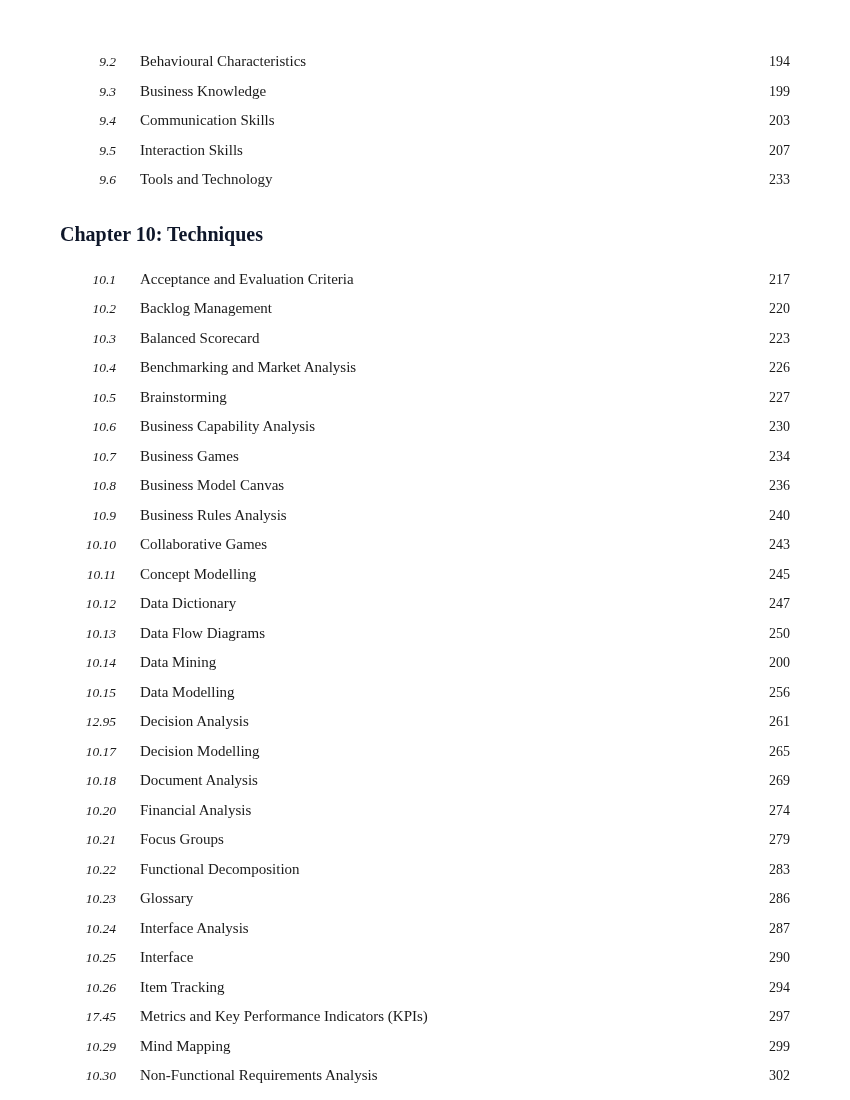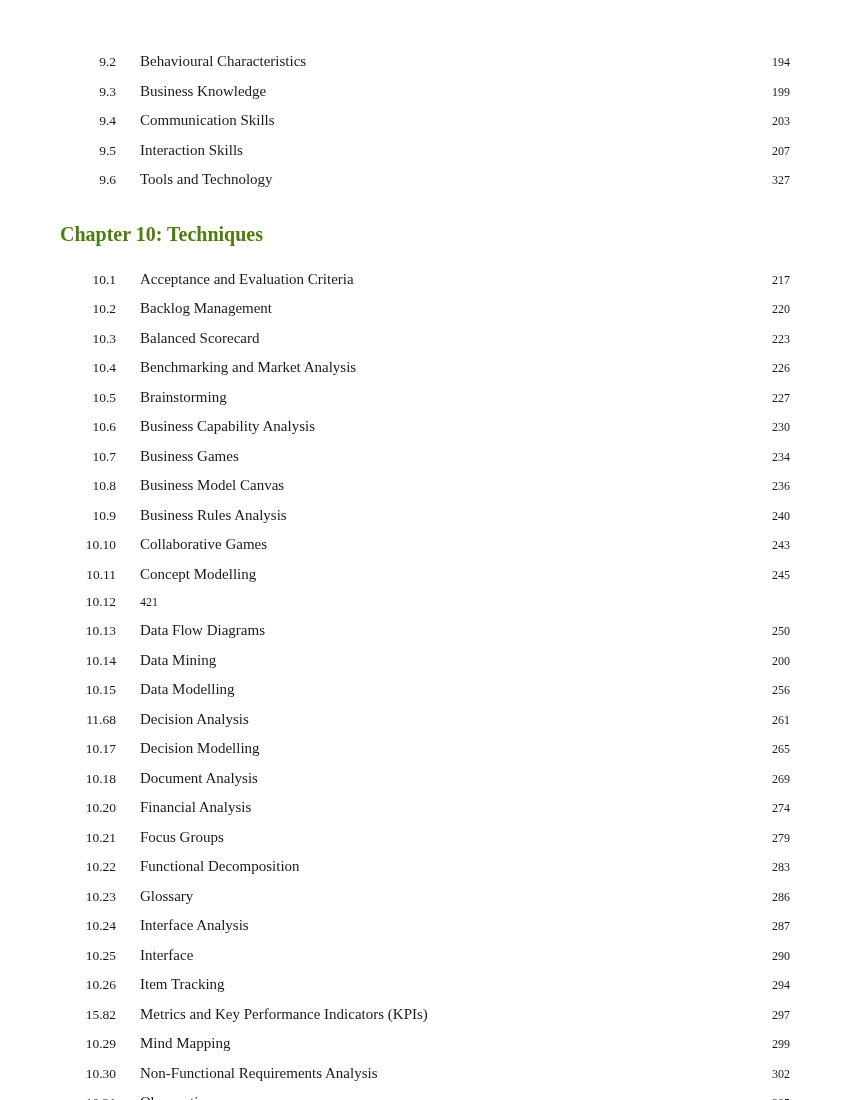--- a/index.html
+++ b/index.html
@@ -34,38 +34,39 @@
       line-height: 1.5;
     }
 
     .toc-number {
       width: 80px;
       min-width: 80px;
       text-align: right;
       padding-right: 24px;
       font-size: 13.5px;
       color: #1a1a1a;
+      font-style: italic;
     }
 
     .toc-title {
       flex: 1;
       font-size: 15px;
       color: #1a1a1a;
     }
 
     .toc-page {
-      margin-left: 0;
-      font-size: 12px;
+      margin-left: 20px;
+      font-size: 14px;
       color: #1a1a1a;
     }
 
     .chapter-heading {
       font-size: 20px;
       font-weight: bold;
-      color: #4d7c0f;
+      color: #0f172a;
       margin-bottom: 22px;
       margin-top: 8px;
     }
   </style>
 </head>
 <body>
 
 <div class="page-content">
 
   <div class="toc-section">
@@ -86,21 +87,21 @@
       <span class="toc-page">203</span>
     </div>
         <div class="toc-entry">
       <span class="toc-number">9.5</span>
       <span class="toc-title">Interaction Skills</span>
       <span class="toc-page">207</span>
     </div>
         <div class="toc-entry">
       <span class="toc-number">9.6</span>
       <span class="toc-title">Tools and Technology</span>
-      <span class="toc-page">327</span>
+      <span class="toc-page">233</span>
     </div>
       </div>
   </div>
 
   <div class="chapter-heading">Chapter 10: Techniques</div>
 
   <div class="toc-section">
     <div id="chapter10-entries">
         <div class="toc-entry">
       <span class="toc-number">10.1</span>
@@ -152,39 +153,40 @@
       <span class="toc-title">Collaborative Games</span>
       <span class="toc-page">243</span>
     </div>
         <div class="toc-entry">
       <span class="toc-number">10.11</span>
       <span class="toc-title">Concept Modelling</span>
       <span class="toc-page">245</span>
     </div>
         <div class="toc-entry">
       <span class="toc-number">10.12</span>
-      <span class="toc-page">421</span>
+      <span class="toc-title">Data Dictionary</span>
+      <span class="toc-page">247</span>
     </div>
         <div class="toc-entry">
       <span class="toc-number">10.13</span>
       <span class="toc-title">Data Flow Diagrams</span>
       <span class="toc-page">250</span>
     </div>
         <div class="toc-entry">
       <span class="toc-number">10.14</span>
       <span class="toc-title">Data Mining</span>
       <span class="toc-page">200</span>
     </div>
         <div class="toc-entry">
       <span class="toc-number">10.15</span>
       <span class="toc-title">Data Modelling</span>
       <span class="toc-page">256</span>
     </div>
         <div class="toc-entry">
-      <span class="toc-number">11.68</span>
+      <span class="toc-number">12.95</span>
       <span class="toc-title">Decision Analysis</span>
       <span class="toc-page">261</span>
     </div>
         <div class="toc-entry">
       <span class="toc-number">10.17</span>
       <span class="toc-title">Decision Modelling</span>
       <span class="toc-page">265</span>
     </div>
         <div class="toc-entry">
       <span class="toc-number">10.18</span>
@@ -220,21 +222,21 @@
       <span class="toc-number">10.25</span>
       <span class="toc-title">Interface</span>
       <span class="toc-page">290</span>
     </div>
         <div class="toc-entry">
       <span class="toc-number">10.26</span>
       <span class="toc-title">Item Tracking</span>
       <span class="toc-page">294</span>
     </div>
         <div class="toc-entry">
-      <span class="toc-number">15.82</span>
+      <span class="toc-number">17.45</span>
       <span class="toc-title">Metrics and Key Performance Indicators (KPIs)</span>
       <span class="toc-page">297</span>
     </div>
         <div class="toc-entry">
       <span class="toc-number">10.29</span>
       <span class="toc-title">Mind Mapping</span>
       <span class="toc-page">299</span>
     </div>
         <div class="toc-entry">
       <span class="toc-number">10.30</span>

